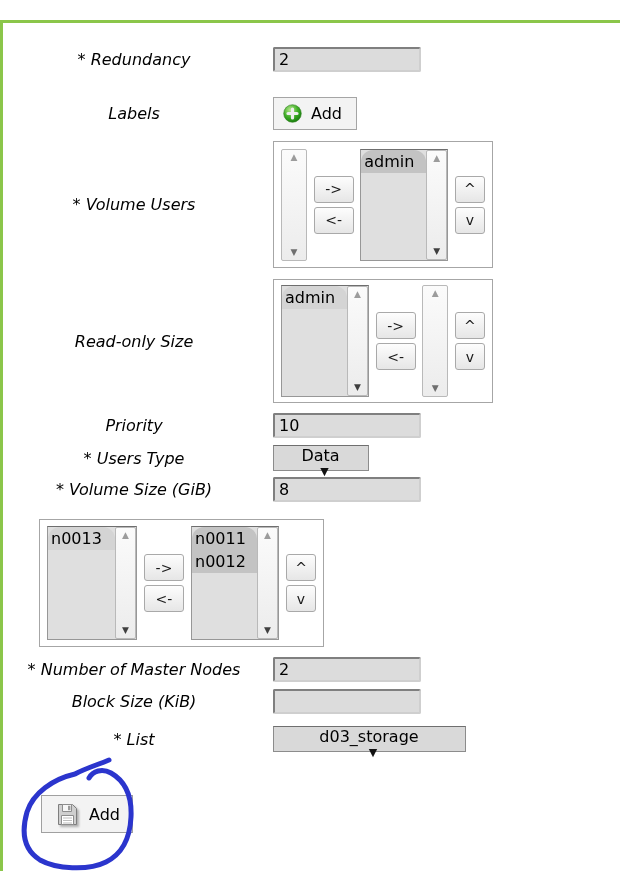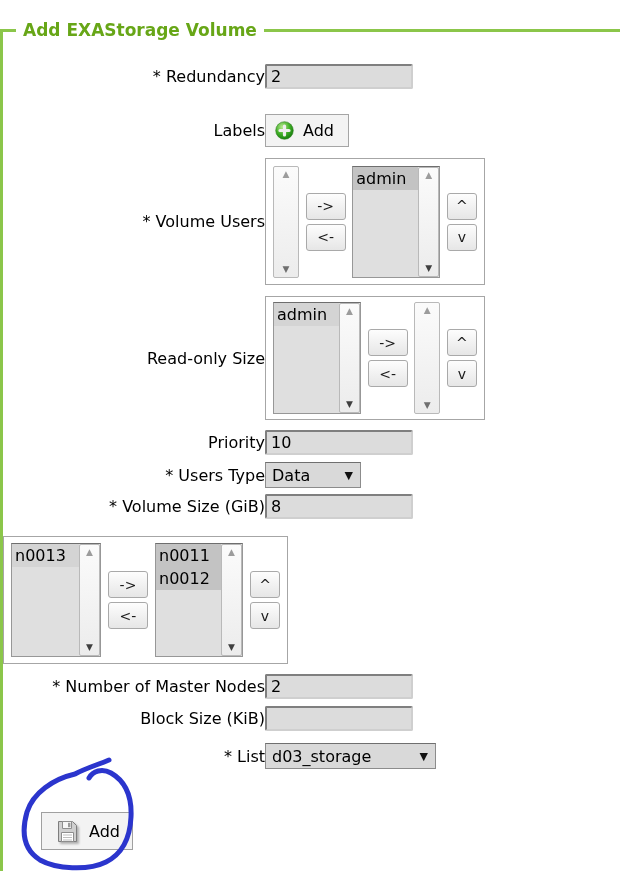--- a/index.html
+++ b/index.html
@@ -7,47 +7,47 @@
        font-family:"DejaVu Sans","Liberation Sans",sans-serif;color:#000;}
 
   fieldset.frame{position:absolute;left:0;top:20px;width:700px;height:900px;
        border:0;border-top:3px solid #8bc64a;border-left:3px solid #8bc64a;
        margin:0;padding:0 0 0 0;}
   legend.frame-title{margin-left:13px;padding:0 7px;font-size:17px;font-weight:bold;
        color:#67a617;}
 
   .rows{margin-top:24px;}
   .row{display:flex;align-items:center;}
-  .row-label{width:262px;text-align:right;font-size:16px;flex:none;}
+  .row-label{width:262px;text-align:center;padding-right:8px;font-size:16px;flex:none;font-style:italic;}
 
   
   .tinput{width:148px;height:25px;box-sizing:border-box;background:#dcdcdc;
        border:2px solid;border-color:#7f7f7f #cfcfcf #cfcfcf #7f7f7f;border-radius:2px;
        font-family:inherit;font-size:16px;padding:0 4px;color:#000;outline:none;}
 
   
   .select{height:26px;box-sizing:border-box;background:#d9d9d9;
        border:1px solid #8c8c8c;border-top-color:#6f6f6f;
        display:inline-flex;align-items:center;justify-content:space-between;
-       padding:0 7px 0 6px;font-size:16px;}
+       padding:0 7px 0 6px;font-size:16px;flex-direction:column;}
   .select .dd{font-size:11px;color:#111;margin-left:8px;}
   .select.vt{width:96px;}
-  .select.disk{width:171px;}
+  .select.disk{width:193px;}
 
   
   .groupbox{border:1px solid #a6a6a6;background:#fff;box-sizing:border-box;
        display:flex;align-items:center;justify-content:space-between;padding:7px;}
   .groupbox.au{width:220px;height:127px;}
   .groupbox.ro{width:220px;height:124px;}
-  .groupbox.nodes{width:285px;height:128px;}
+  .groupbox.nodes{width:285px;height:128px;margin-left:36px;}
 
   .listbox{box-sizing:border-box;border:1px solid #979797;border-top-color:#6e6e6e;
        background:#dfdfdf;display:flex;height:112px;}
   .nodes .listbox{height:114px;}
-  .listbox .items{flex:1;overflow:hidden;}
+  .listbox .items{flex:1;overflow:hidden;border-radius:12px;}
   .item{height:23px;line-height:23px;padding-left:3px;font-size:16px;background:#d4d4d4;}
   .item.selected{background:#c3c3c3;}
   .listbox.w88{width:88px;}
   .listbox.w90{width:90px;}
   .listbox.empty{width:26px;border:none;background:transparent;}
   .listbox.empty .vscroll{width:100%;}
 
   .vscroll{width:21px;flex:none;box-sizing:border-box;border:1px solid #b9b9b9;
        border-radius:2px;background:linear-gradient(to bottom,#fbfbfb,#ececec);
        display:flex;flex-direction:column;justify-content:space-between;align-items:center;
@@ -80,21 +80,20 @@
   .mb25{margin-bottom:25px;} .mb11{margin-bottom:11px;} .mb10{margin-bottom:10px;}
   .mb7{margin-bottom:7px;} .mb6{margin-bottom:6px;} .mb17{margin-bottom:17px;}
   .mb12{margin-bottom:12px;}
 
   .annotation{position:absolute;left:0;top:0;pointer-events:none;z-index:20;}
 </style>
 </head>
 <body>
 
 <fieldset class="frame">
-  <legend class="frame-title">Add EXAStorage Volume</legend>
 
   <div class="rows">
 
     <div class="row mb25">
       <span class="row-label">* Redundancy</span>
       <input class="tinput" value="2" style="">
     </div>
 
     <div class="row mb11">
       <span class="row-label">Labels</span>

